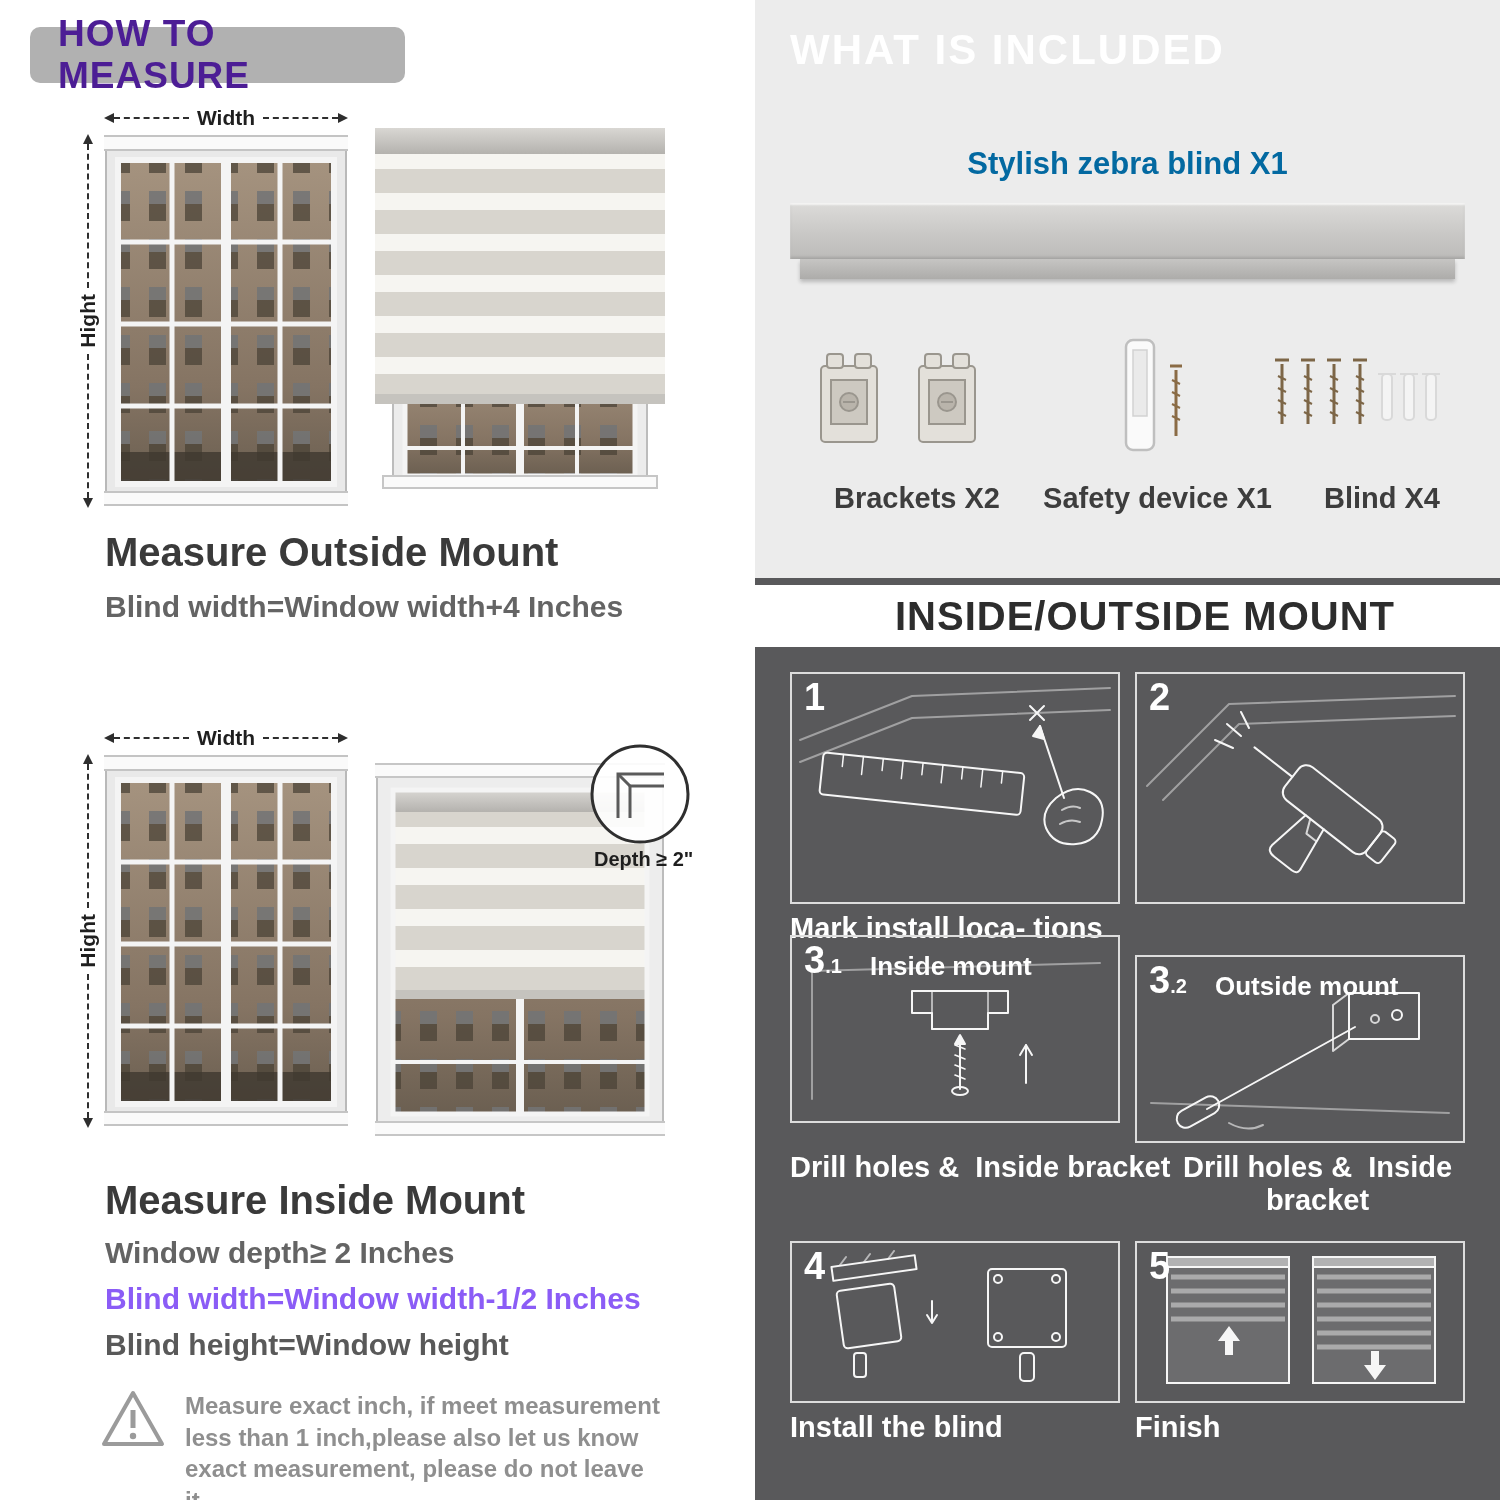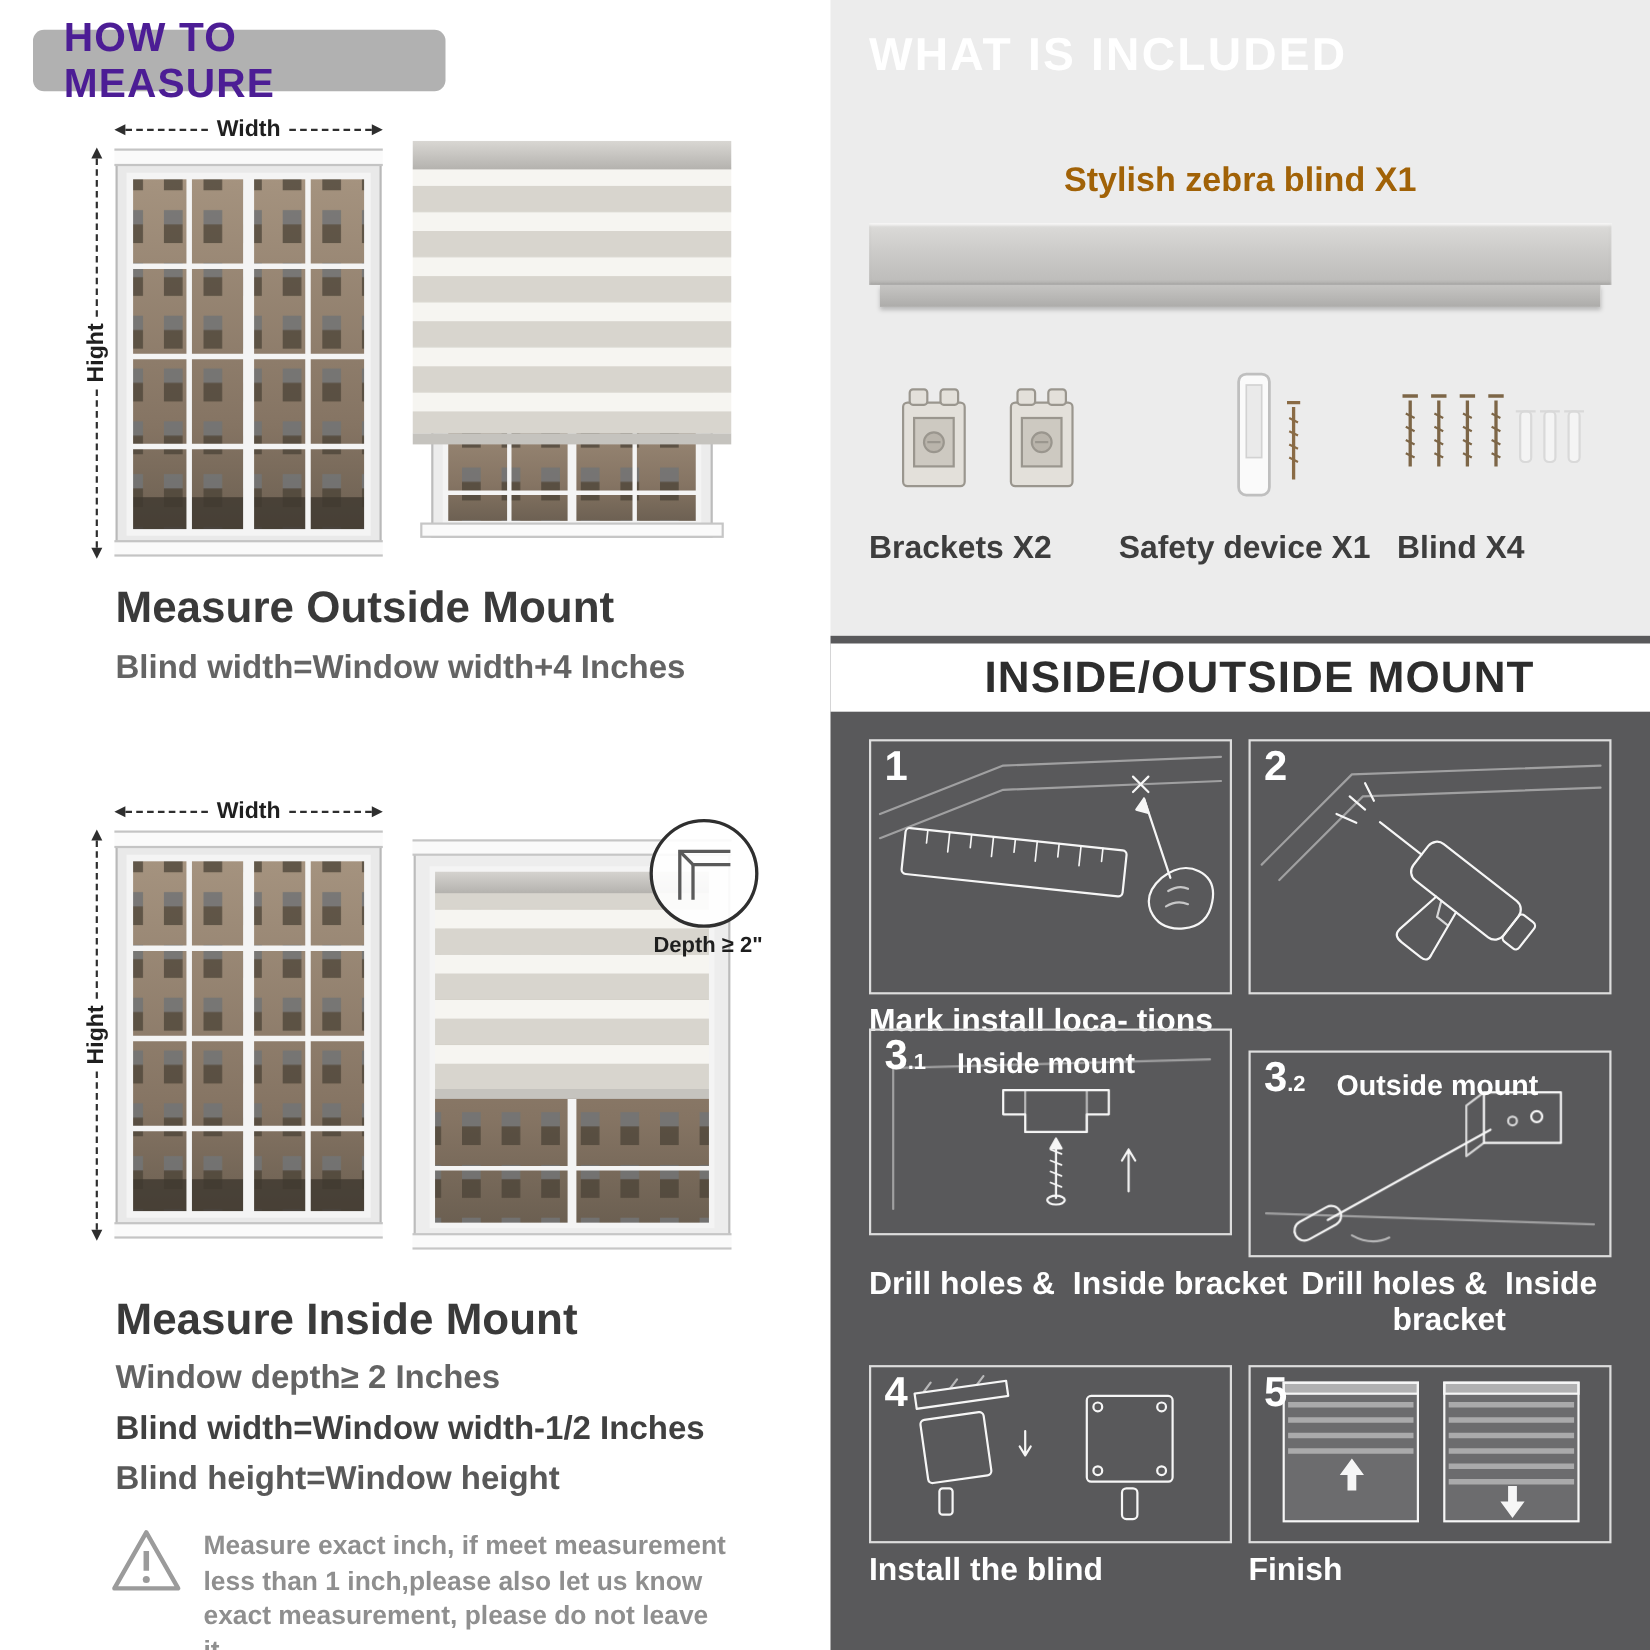--- a/index.html
+++ b/index.html
@@ -31,33 +31,33 @@
   .arrow-v .line { flex:1; border-left:2px dashed #2e2e2e; width:0; }
   .arrow-v .head-t { width:0; height:0; border-left:5px solid transparent; border-right:5px solid transparent; border-bottom:10px solid #2e2e2e; }
   .arrow-v .head-b { width:0; height:0; border-left:5px solid transparent; border-right:5px solid transparent; border-top:10px solid #2e2e2e; }
   .arrow-v .lbl { font-size:21px; font-weight:bold; color:#1f1f1f; writing-mode:vertical-rl; transform:rotate(180deg); padding:6px 0; }
 
   .magnifier { position:absolute; left:588px; top:742px; width:104px; height:104px; }
 
   
   .included { position:absolute; left:755px; top:0; width:745px; height:578px; background:#ececec; }
   .inc-header { position:absolute; left:35px; top:26px; font-size:42px; font-weight:bold; color:#ffffff; letter-spacing:2px; }
-  .blind-lbl { position:absolute; left:0; top:146px; width:100%; text-align:center; font-size:31px; font-weight:bold; color:#a16207; }
+  .blind-lbl { position:absolute; left:0; top:146px; width:100%; text-align:center; font-size:31px; font-weight:bold; color:#0369a1; }
   .headrail { position:absolute; left:35px; top:203px; width:675px; }
   .headrail .top {
     height:56px;
     background:linear-gradient(180deg,#dcdbd9 0%,#c9c8c6 55%,#bcbbb9 100%);
     box-shadow:inset 0 2px 2px rgba(255,255,255,.7), inset 0 -2px 3px rgba(0,0,0,.12);
   }
   .headrail .lip {
     height:20px; margin:0 10px;
     background:linear-gradient(180deg,#c6c5c3,#adacaa);
     box-shadow:0 3px 4px rgba(0,0,0,.22);
   }
-  .inc-item-lbl { position:absolute; top:482px; text-align:left; font-size:29px; font-weight:bold; color:#3d3d3d; }
+  .inc-item-lbl { position:absolute; top:482px; text-align:right; font-size:29px; font-weight:bold; color:#3d3d3d; }
 
   
   .mount { position:absolute; left:755px; top:578px; width:745px; height:922px; background:#59595b;text-align:center; }
   .mount-band { position:absolute; left:0; top:7px; width:745px; height:62px; background:#ffffff;
                 font-size:40px; font-weight:bold; color:#2d2d2d; letter-spacing:1px;
                 line-height:62px; padding-left:35px; }
   .panel { position:absolute; border:2px solid #dddddd; }
   .panel svg { position:absolute; left:0; top:0; width:100%; height:100%; }
   .pnum { position:absolute; top:2px; left:12px; color:#fff; font-weight:bold; font-size:38px; z-index:2; }
   .pnum .sub { font-size:20px; }
@@ -206,21 +206,21 @@
           <path d="M30,76 V32 H76"></path>
           <path d="M42,76 V44 H76"></path>
           <path d="M30,32 L42,44"></path>
         </g>
       </svg>
     </div>
     <div class="depth-lbl" style="left:594px;top:848px;">Depth ≥ 2"</div>
 
     <h2 class="h-title" style="left:105px;top:1178px;">Measure Inside Mount</h2>
     <p class="h-line" style="left:105px;top:1236px;">Window depth≥ 2 Inches</p>
-    <p class="h-line" style="left:105px;top:1282px;color:#404040;">Blind width=Window width-1/2 Inches</p>
+    <p class="h-line" style="left:105px;top:1282px;color:#8b5cf6;">Blind width=Window width-1/2 Inches</p>
     <p class="h-line" style="left:105px;top:1328px;color:#595959;">Blind height=Window height</p>
 
     <svg class="abs" style="left:100px;top:1388px;" width="66" height="62" viewBox="0 0 66 62">
       <polygon points="33,5 62,56 4,56" fill="none" stroke="#9b9b9b" stroke-width="4" stroke-linejoin="round"></polygon>
       <line x1="33" y1="22" x2="33" y2="40" stroke="#9b9b9b" stroke-width="5"></line>
       <circle cx="33" cy="48" r="3.2" fill="#9b9b9b"></circle>
     </svg>
     <p class="warn-text" style="left:185px;top:1390px;">Measure exact inch, if meet measurement less than 1 inch,please also let us know exact measurement, please do not leave it</p>
   </section>
 

